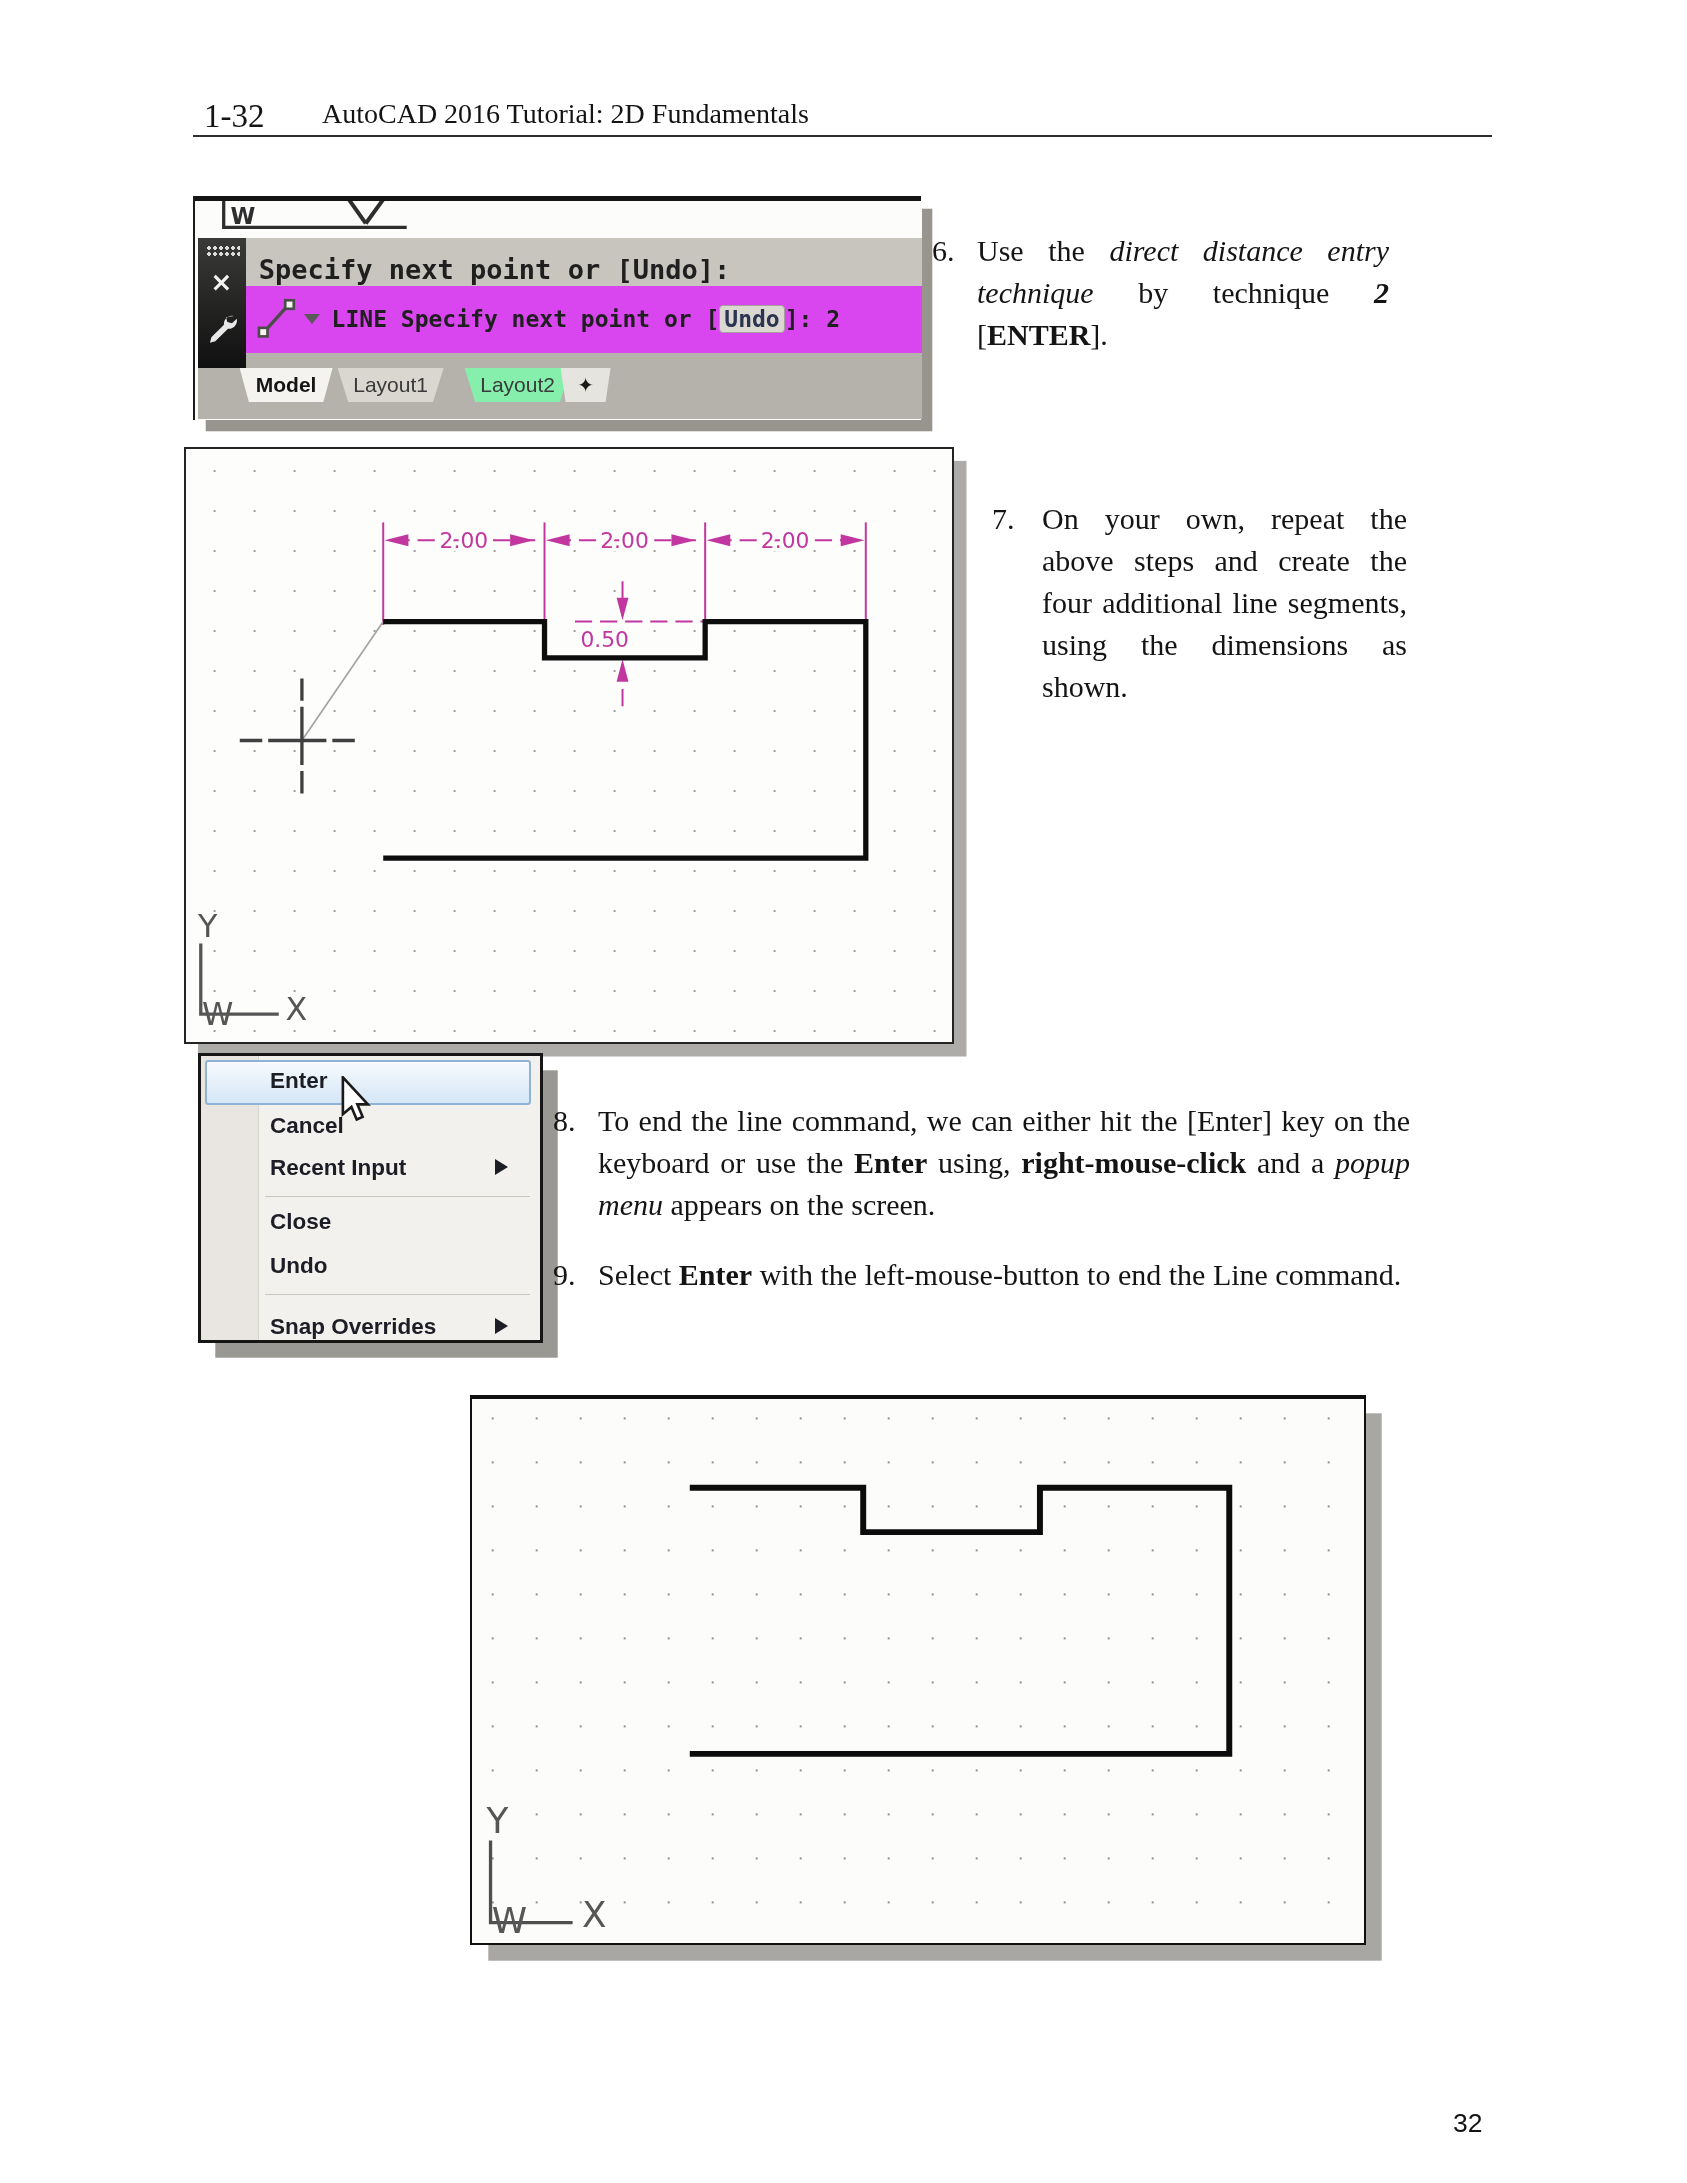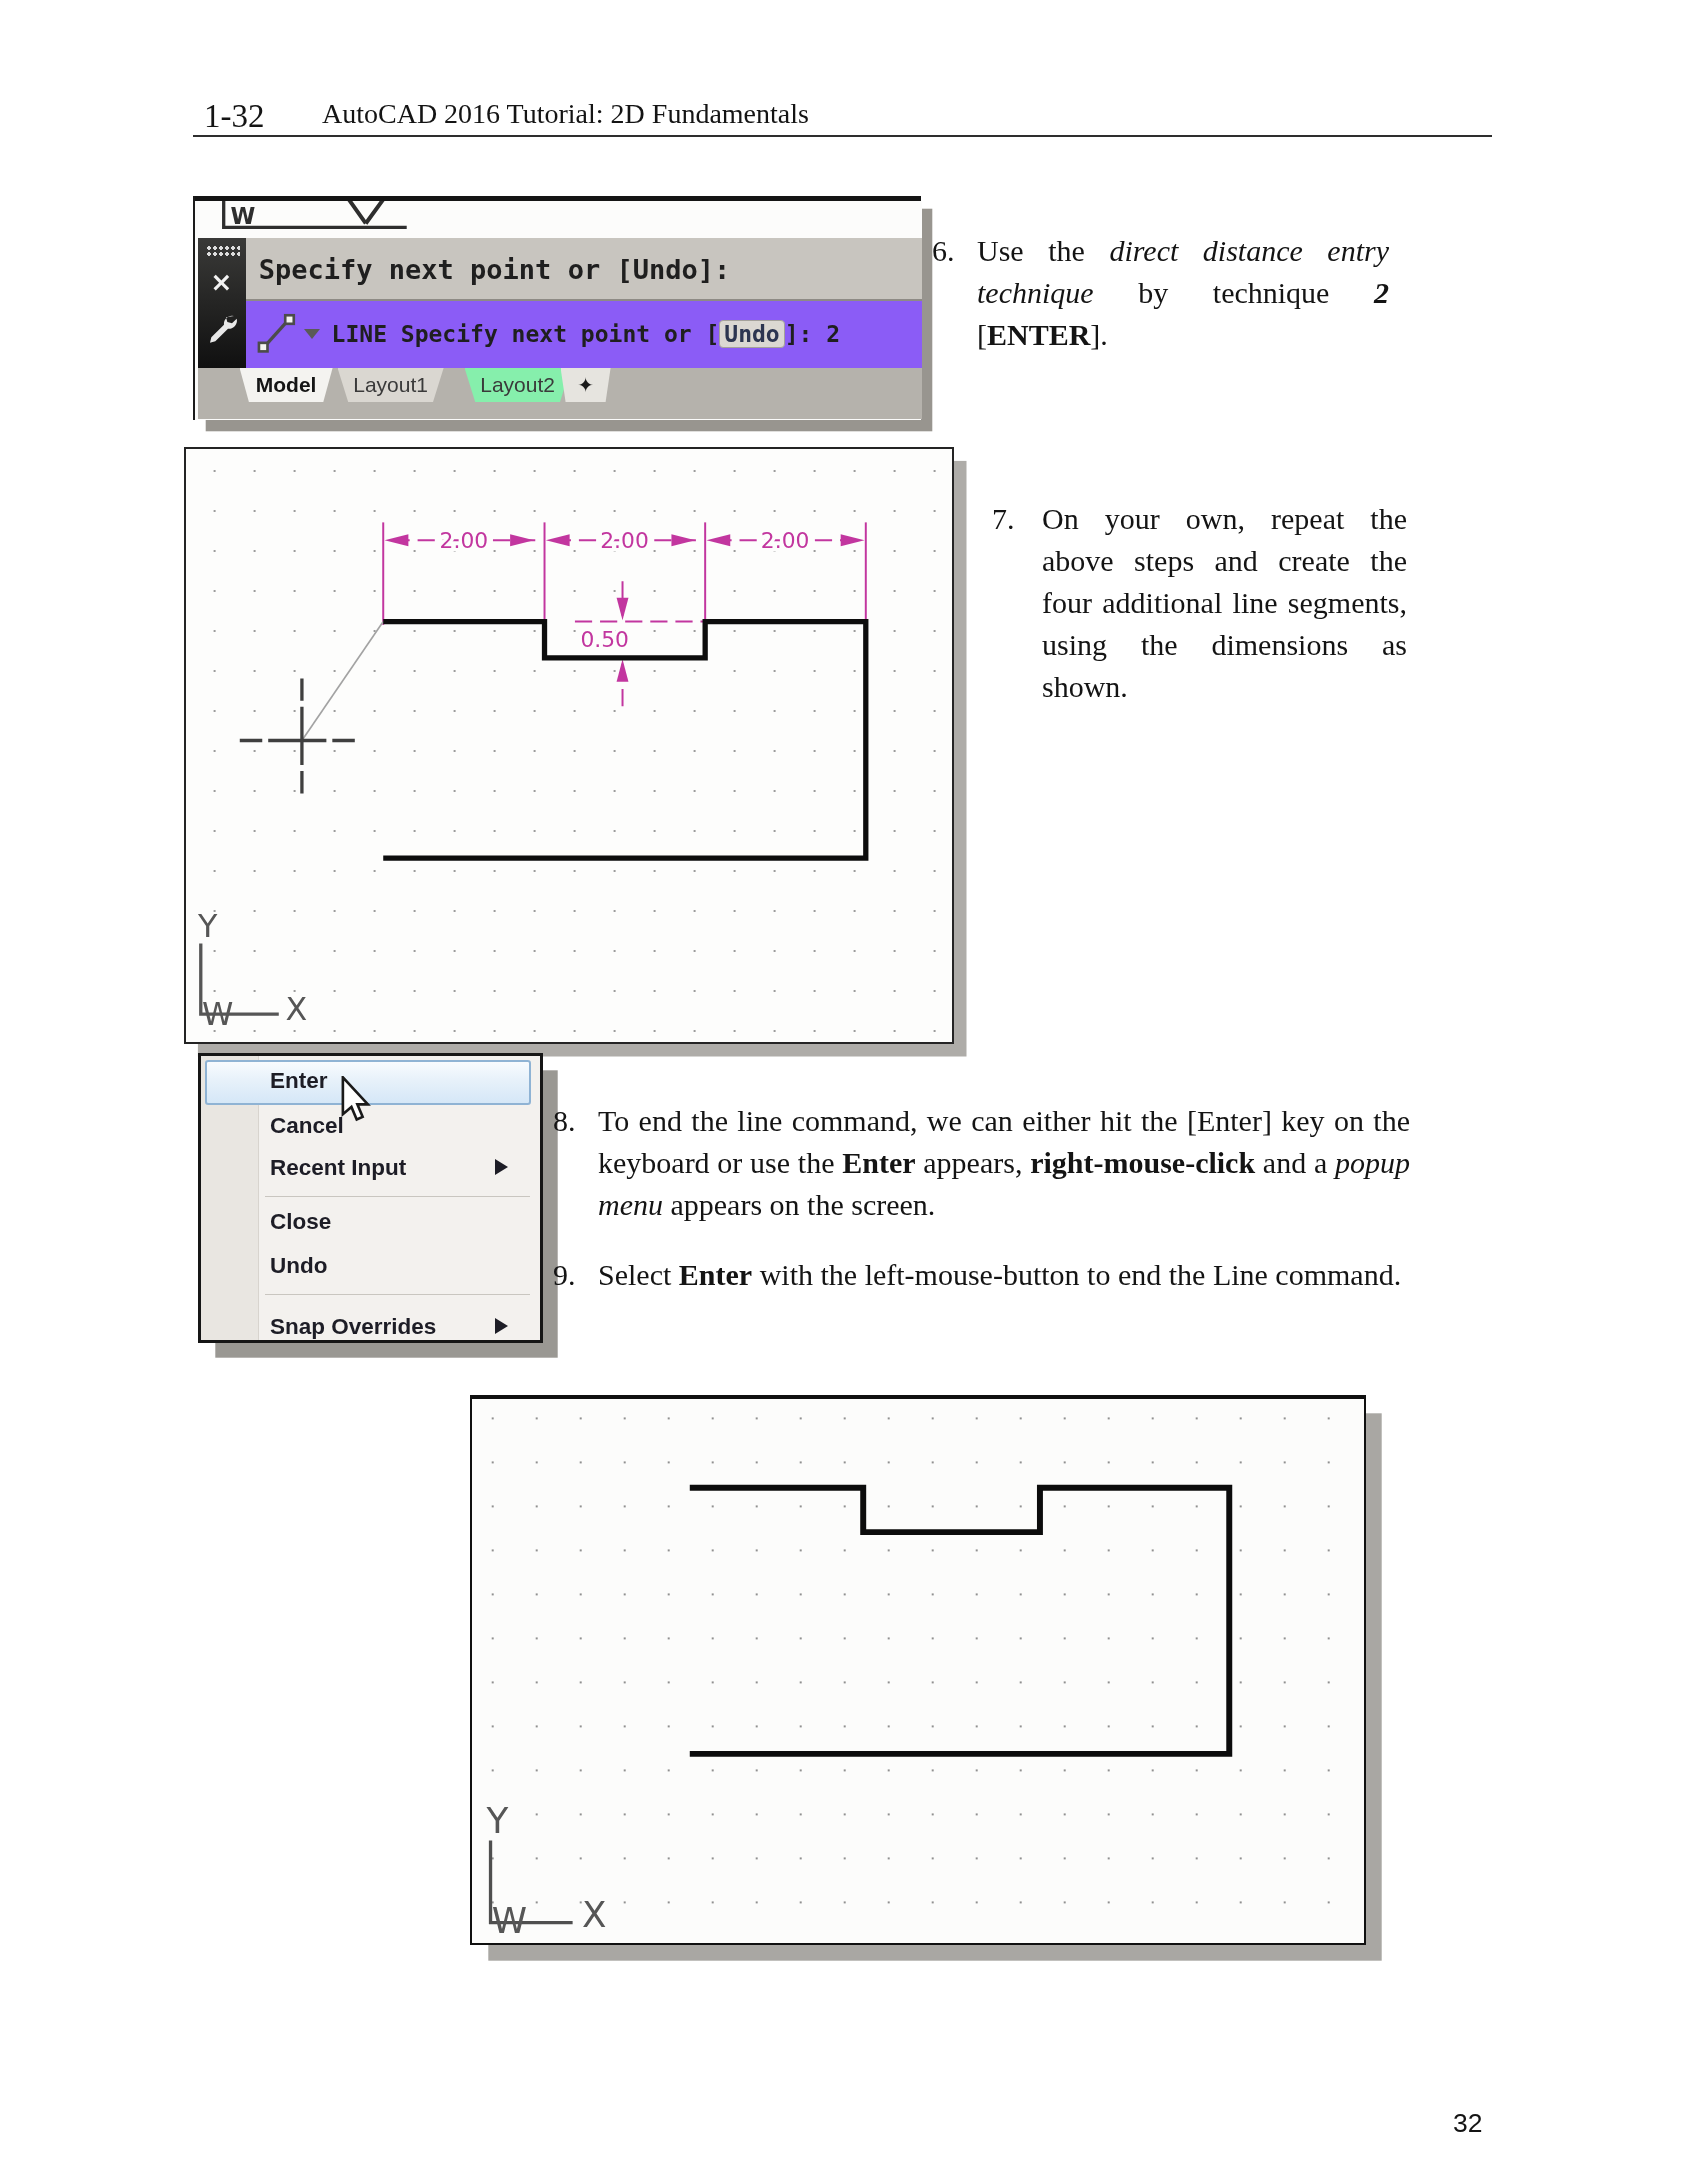--- a/index.html
+++ b/index.html
@@ -29,21 +29,21 @@
   #s1-side{left:0;top:0;width:48px;height:130px;background:linear-gradient(180deg,#3a3a38,#101010);}
   #s1-grip{left:8px;top:6.6px;width:34px;height:12px;
            background-image:radial-gradient(circle,#dedede 1.6px,transparent 1.9px);
            background-size:6px 6px;}
   #s1-close{left:9.3px;top:29px;width:29px;height:29px;color:#f2f2f2;font-family:"DejaVu Sans",sans-serif;
             font-weight:bold;font-size:26.5px;line-height:29px;text-align:center;}
   #s1-wrench{left:8px;top:74px;width:32px;height:32px;}
   #s1-row1{left:48px;top:0;width:676px;height:61px;background:#c8c5bf;border-bottom:2px solid #8e8b85;}
   #s1-row1-text{left:13.2px;top:16px;font-family:"DejaVu Sans Mono",monospace;font-weight:bold;
                 font-size:27px;color:#1f1f1f;white-space:pre;}
-  #s1-row2{left:48px;top:63px;width:676px;height:67px;background:#8b5cf6;}
+  #s1-row2{left:48px;top:48px;width:676px;height:67px;background:#d946ef;}
   #s1-lineicon{left:9.3px;top:9.3px;width:46px;height:46px;}
   #s1-caret{left:58px;top:28px;width:0;height:0;border-left:8.6px solid transparent;
             border-right:8.6px solid transparent;border-top:10.6px solid #5a5a58;}
   #s1-row2-text{left:86px;top:18.5px;font-family:"DejaVu Sans Mono",monospace;font-weight:bold;
                 font-size:23px;color:#1f1f1f;white-space:pre;}
   .undo-chip{display:inline-block;background:#dbd8d2;border:1.3px solid #a4a19b;border-radius:4px;
              padding:0 4px;color:#2c3550;}
   #s1-tabs{left:2.6px;top:206px;width:724px;height:17px;background:#b5b2ac;}
   .tab{position:absolute;top:-34px;height:34px;line-height:34px;text-align:center;
        font-family:"Liberation Sans",sans-serif;font-size:21px;color:#3a3a3a;
@@ -225,21 +225,21 @@
     <div class="mi-sep" style="top:238px;"></div>
     <div class="mi" style="top:258px;">Snap Overrides</div>
     <div class="mi-arrow" style="top:262px;"></div>
     <svg class="abs" id="menu-cursor" width="40" height="54" viewBox="0 0 30 41">
       <path d="M2 1 L2 29 L8.5 23.5 L12.5 33 L17 31 L13 21.5 L21 21.5 Z" fill="#ffffff" stroke="#1a1a1a" stroke-width="2"></path>
     </svg>
   </div>
 
   <div class="step" id="step8">
     <div class="num">8.</div>
-    <div class="body"><span>To end the line command, we can either hit the [Enter] key on the keyboard or use the </span><span class="sg-b">Enter</span><span> appears, </span><span class="sg-b">right-mouse-click</span><span> and a </span><span class="sg-i">popup menu</span><span> appears on the screen.</span></div>
+    <div class="body"><span>To end the line command, we can either hit the [Enter] key on the keyboard or use the </span><span class="sg-b">Enter</span><span> using, </span><span class="sg-b">right-mouse-click</span><span> and a </span><span class="sg-i">popup menu</span><span> appears on the screen.</span></div>
   </div>
   <div class="step" id="step9">
     <div class="num">9.</div>
     <div class="body nojust"><span>Select </span><span class="sg-b">Enter</span><span> with the left-mouse-button to end the Line command.</span></div>
   </div>
 
   <div class="shot" id="shot4">
     <svg width="887" height="537" viewBox="0 0 1340 811">
       <path d="M329 134 H591 V201 H858 V134 H1144 V536 H329" fill="none" stroke="#0c0c0c" stroke-width="9"></path>
       <g>

